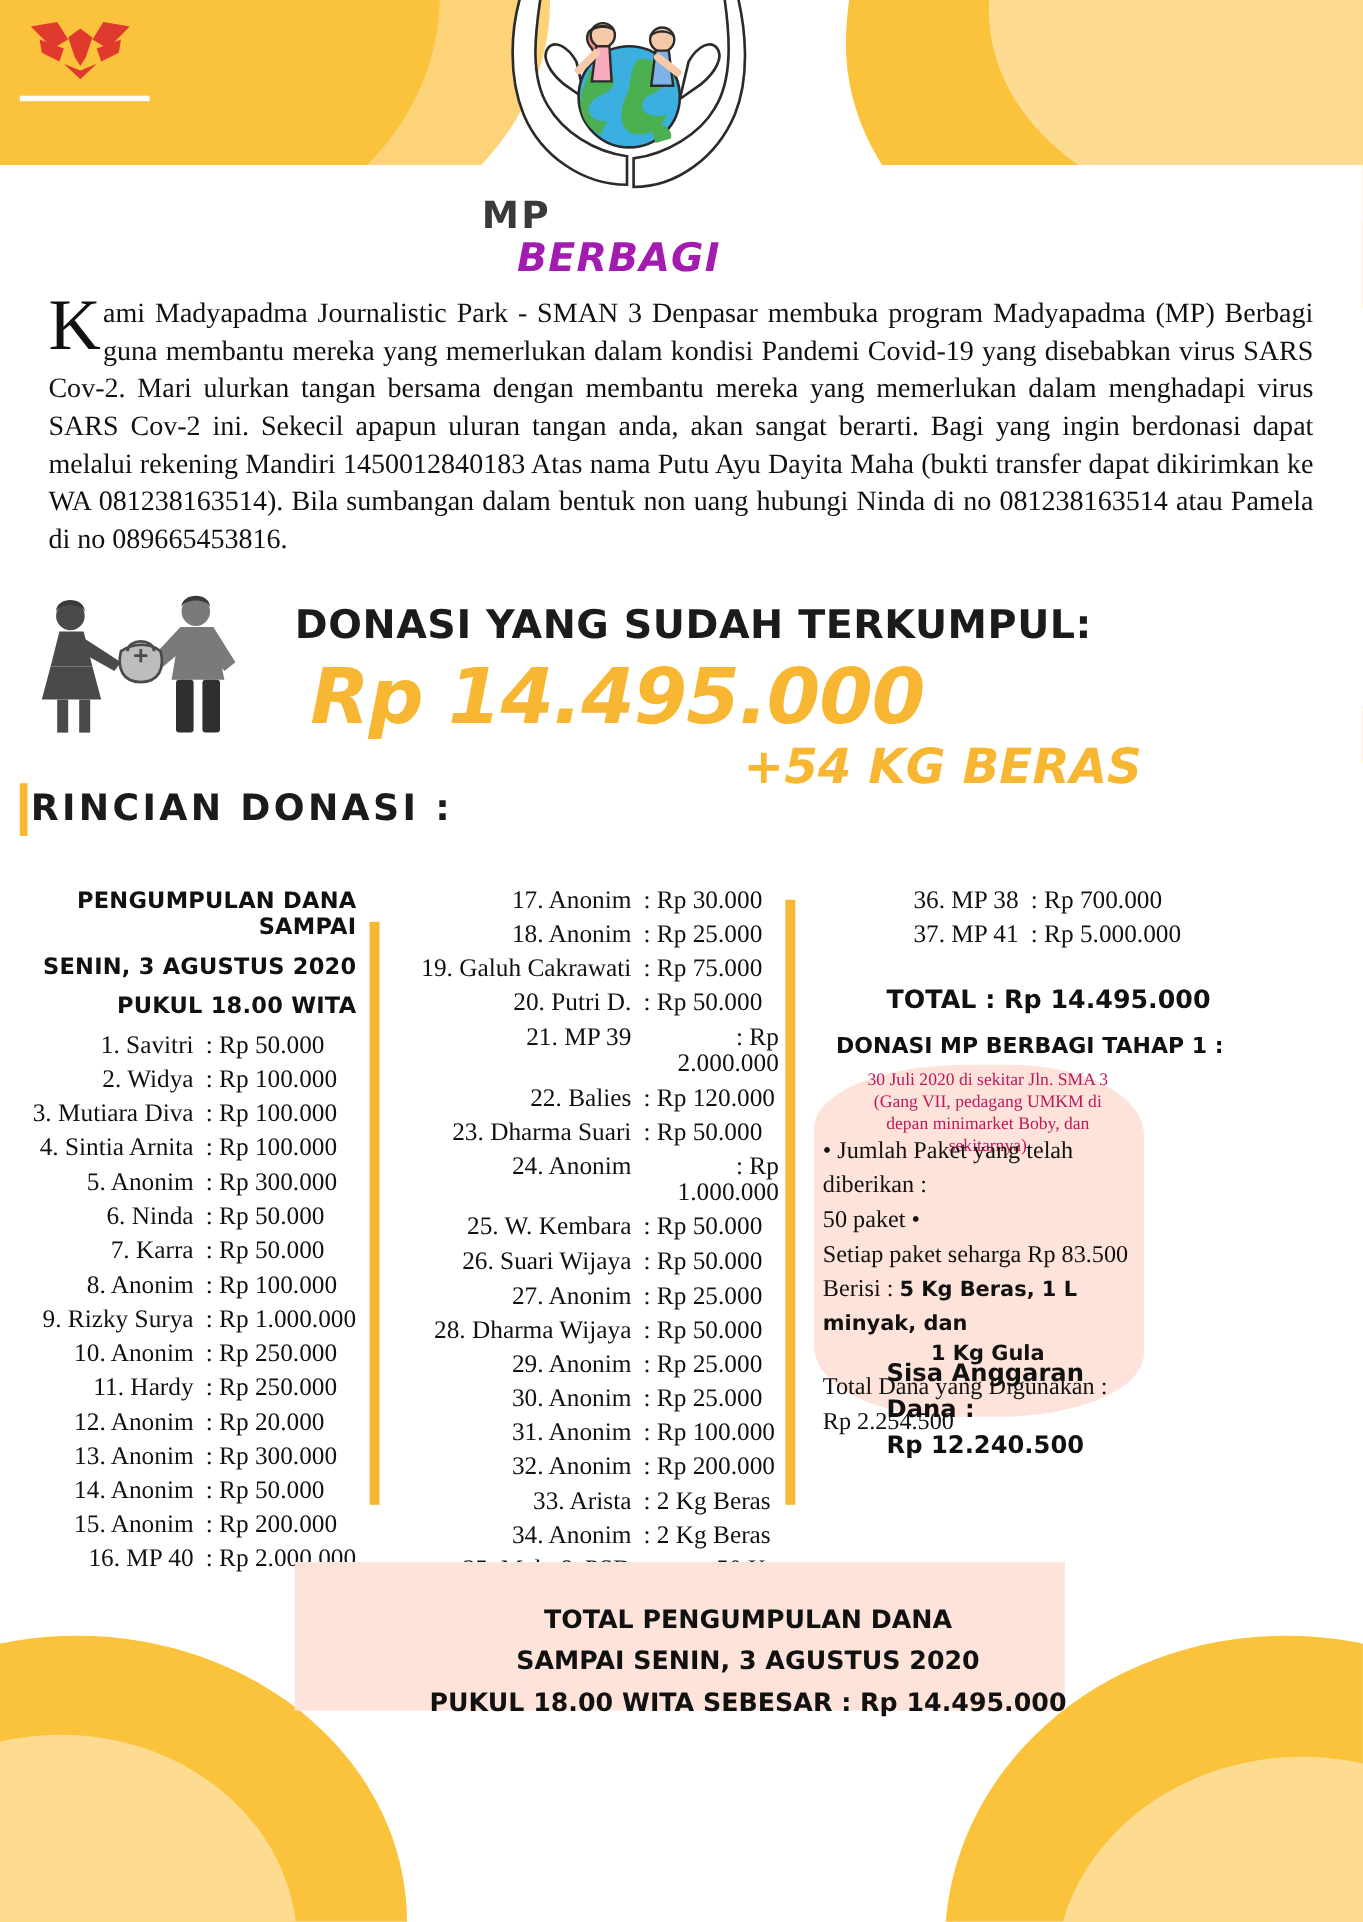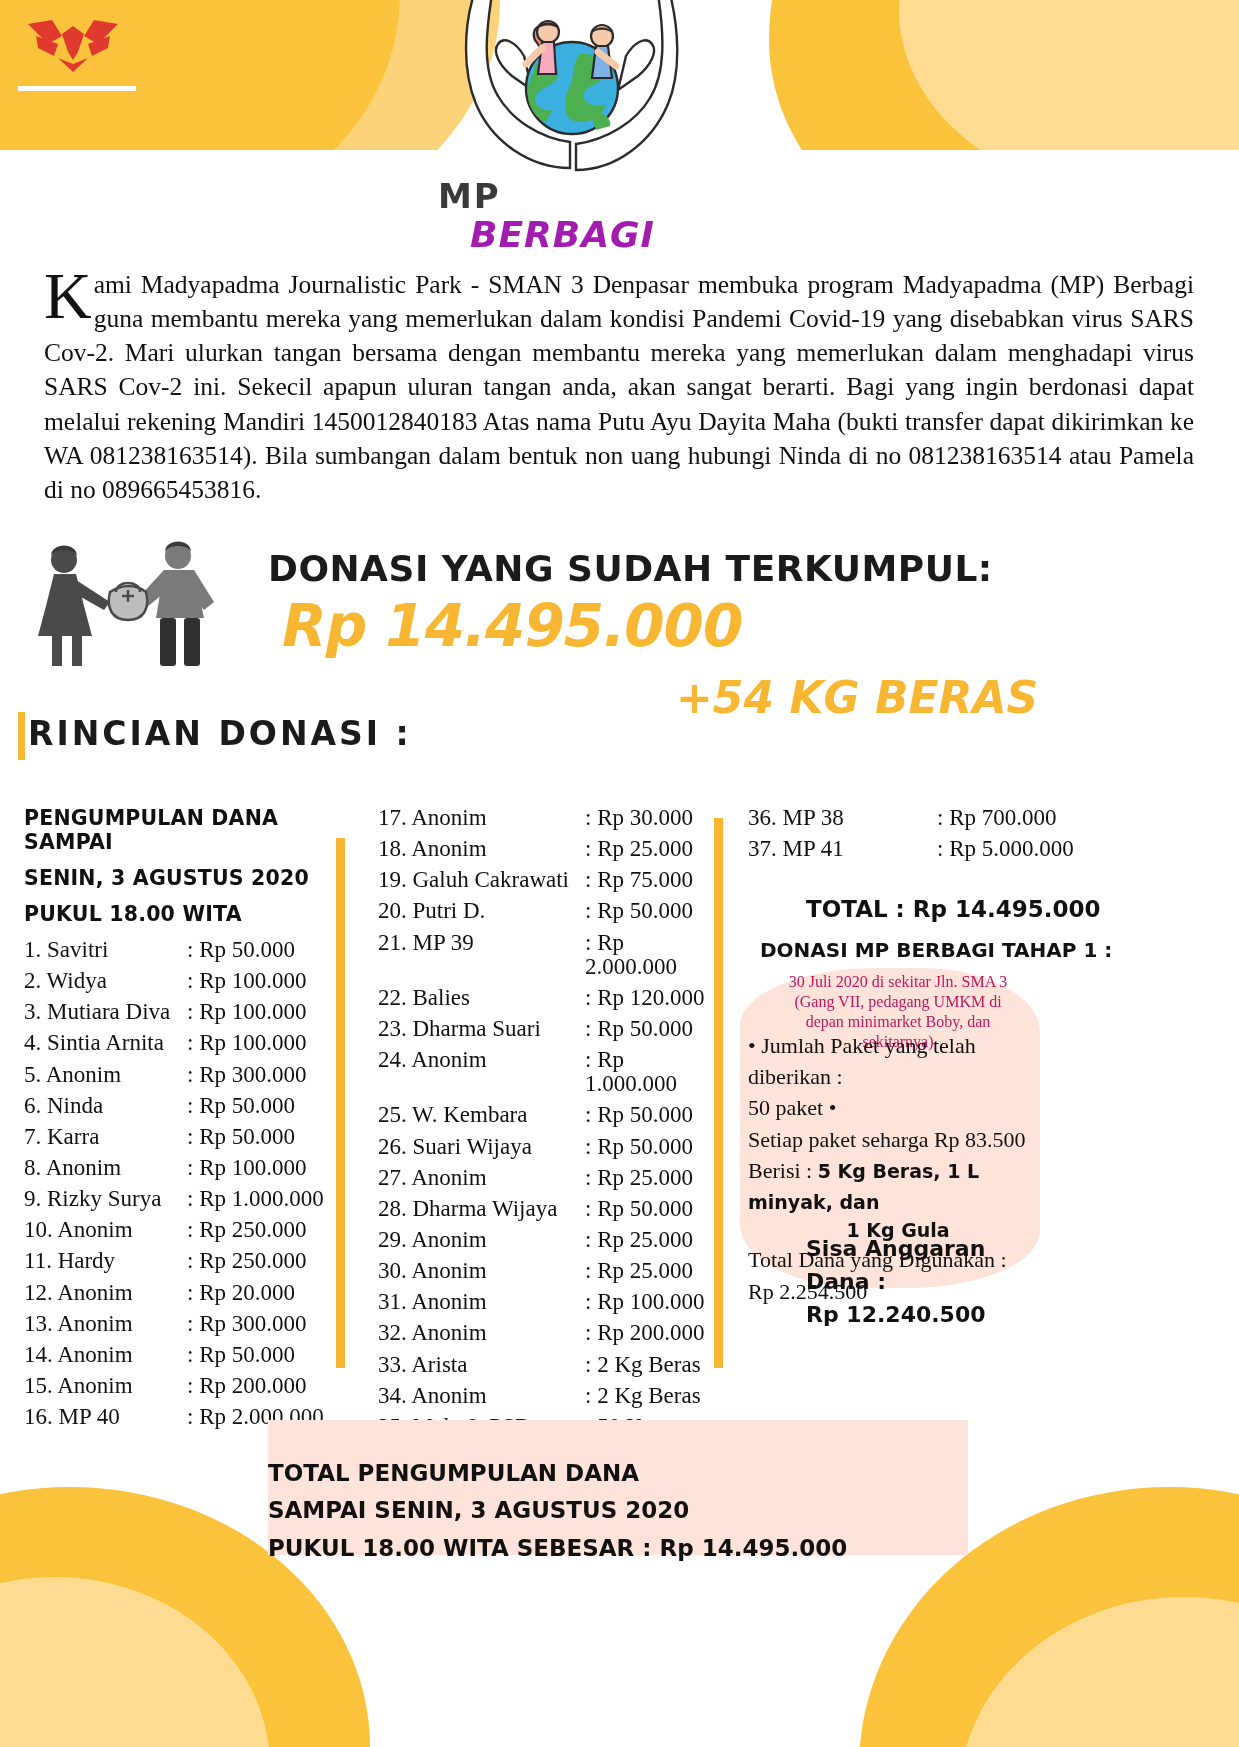--- a/index.html
+++ b/index.html
@@ -34,28 +34,28 @@
   #mp-sub{position:absolute;left:470px;top:214px;font-family:"DejaVu Sans",sans-serif;font-style:italic;font-weight:bold;font-size:36px;color:#a21caf;letter-spacing:1px;}
 
   
   #intro{position:absolute;left:44px;top:268px;width:1150px;
     font-size:25.5px;line-height:1.34;text-align:justify;color:#111;}
   #intro .dropcap{float:left;font-size:66px;line-height:52px;padding:2px 2px 0 0;font-weight:normal;}
 
   
   #couple{position:absolute;left:18px;top:540px;width:220px;height:130px;}
   #collected-label{position:absolute;left:268px;top:548px;font-family:"DejaVu Sans",sans-serif;font-weight:bold;font-size:36px;letter-spacing:.5px;color:#1b1b1b;}
-  #collected-amount{position:absolute;left:282px;top:592px;font-family:"DejaVu Sans",sans-serif;font-style:italic;font-weight:bold;font-size:58px;color:#f7b733;letter-spacing:-1px;}
+  #collected-amount{position:absolute;left:282px;top:592px;font-family:"DejaVu Sans",sans-serif;font-style:italic;font-weight:bold;font-size:70px;color:#f7b733;letter-spacing:-1px;}
   #collected-extra{position:absolute;left:676px;top:672px;font-family:"DejaVu Sans",sans-serif;font-style:italic;font-weight:bold;font-size:44px;color:#f7b733;}
 
   #rincian{position:absolute;left:28px;top:714px;font-family:"DejaVu Sans",sans-serif;font-weight:bold;font-size:33px;letter-spacing:3px;color:#1b1b1b;}
   #rincian-bar{position:absolute;left:18px;top:712px;width:7px;height:48px;background:#f7b733;}
 
   
-  .col{position:absolute;font-size:22px;color:#111;}
+  .col{position:absolute;font-size:22px;color:#111;text-align:right;}
   #col1{left:24px;top:806px;width:300px;}
   #col2{left:378px;top:806px;width:330px;}
   #col3{left:748px;top:806px;width:330px;}
   .divider{position:absolute;width:9px;background:#f7b733;}
   #div1{left:336px;top:838px;height:530px;}
   #div2{left:714px;top:818px;height:550px;}
 
   .head-line{font-family:"DejaVu Sans",sans-serif;font-weight:bold;font-size:20.5px;letter-spacing:.2px;color:#111;margin-bottom:12px;}
   .row{display:flex;align-items:baseline;margin-bottom:7px;line-height:1.05;gap:11px;}
   .row .nm{flex:0 0 152px;font-size:23px;}
@@ -66,21 +66,21 @@
   #total-line{position:absolute;left:806px;top:896px;font-family:"DejaVu Sans",sans-serif;font-weight:bold;font-size:23px;color:#111;}
   #tahap-title{position:absolute;left:760px;top:938px;font-family:"DejaVu Sans",sans-serif;font-weight:bold;font-size:20px;color:#111;}
   #tahap-box{position:absolute;left:740px;top:968px;width:300px;height:320px;background:#fde3d9;border-radius:46% 40% 44% 42%/18% 20% 18% 20%;}
   #tahap-note{position:absolute;left:780px;top:972px;width:236px;text-align:center;font-size:16px;line-height:1.25;color:#be185d;}
   #tahap-body{position:absolute;left:748px;top:1030px;width:300px;font-size:22px;line-height:1.42;color:#111;}
   #tahap-body .b{font-family:"DejaVu Sans",sans-serif;font-weight:bold;font-size:19px;}
   #sisa{position:absolute;left:806px;top:1232px;width:250px;text-align:left;font-family:"DejaVu Sans",sans-serif;font-weight:bold;font-size:22px;line-height:1.5;color:#111;}
 
   
   #footer-box{position:absolute;left:268px;top:1420px;width:700px;height:135px;background:#fde3d9;}
-  #footer-text{position:absolute;left:268px;top:1455px;width:824px;text-align:left;
+  #footer-text{position:absolute;left:268px;top:1455px;width:824px;text-align:center;
     font-family:"DejaVu Sans",sans-serif;font-weight:bold;font-size:23px;line-height:1.62;color:#111;}
 </style>
 </head>
 <body>
 
 <div class="blob" id="blob-tl"></div>
 <div class="blob" id="blob-tl2"></div>
 <div class="blob" id="blob-tr"></div>
 <div class="blob" id="blob-tr2"></div>
 <div class="blob" id="blob-mr"></div>

